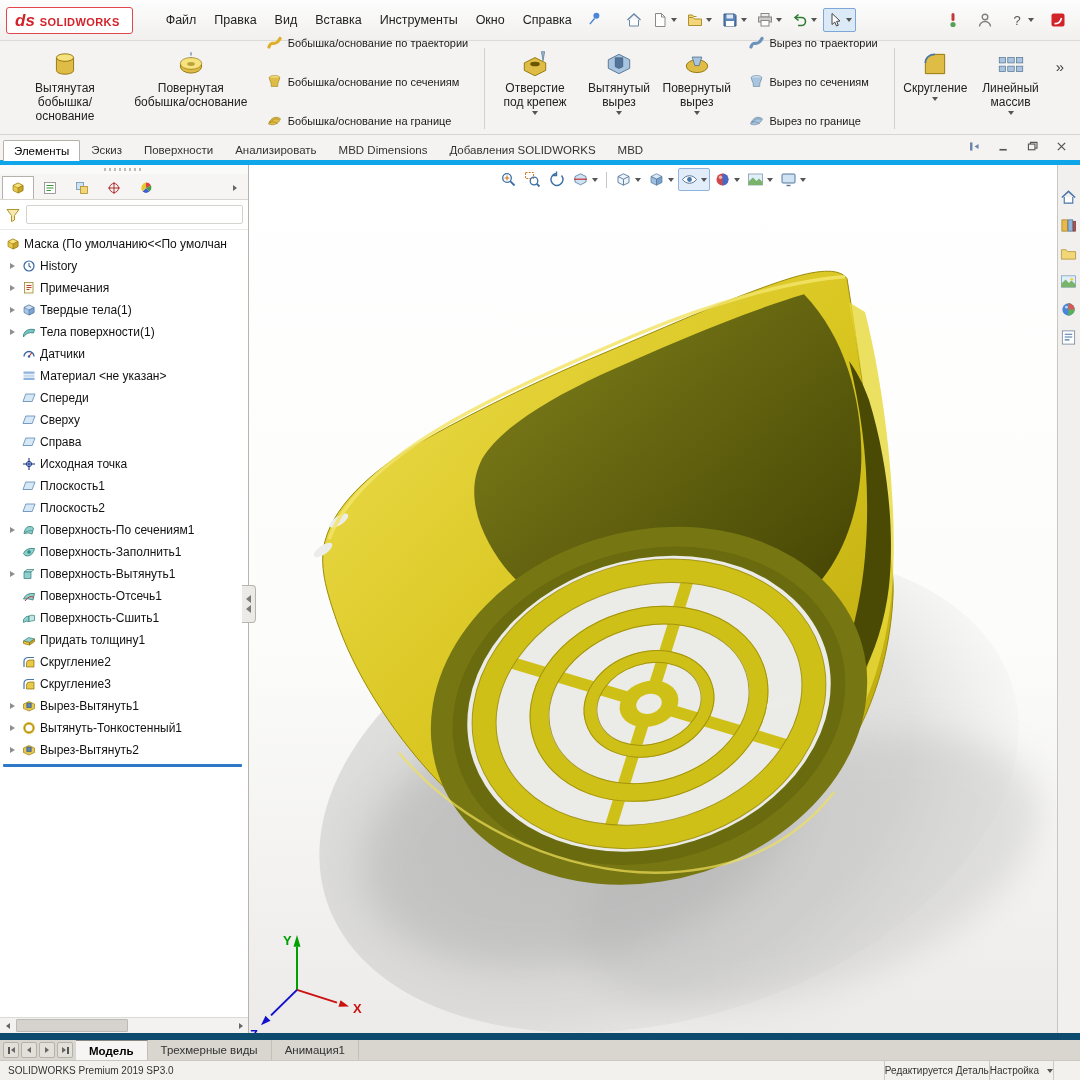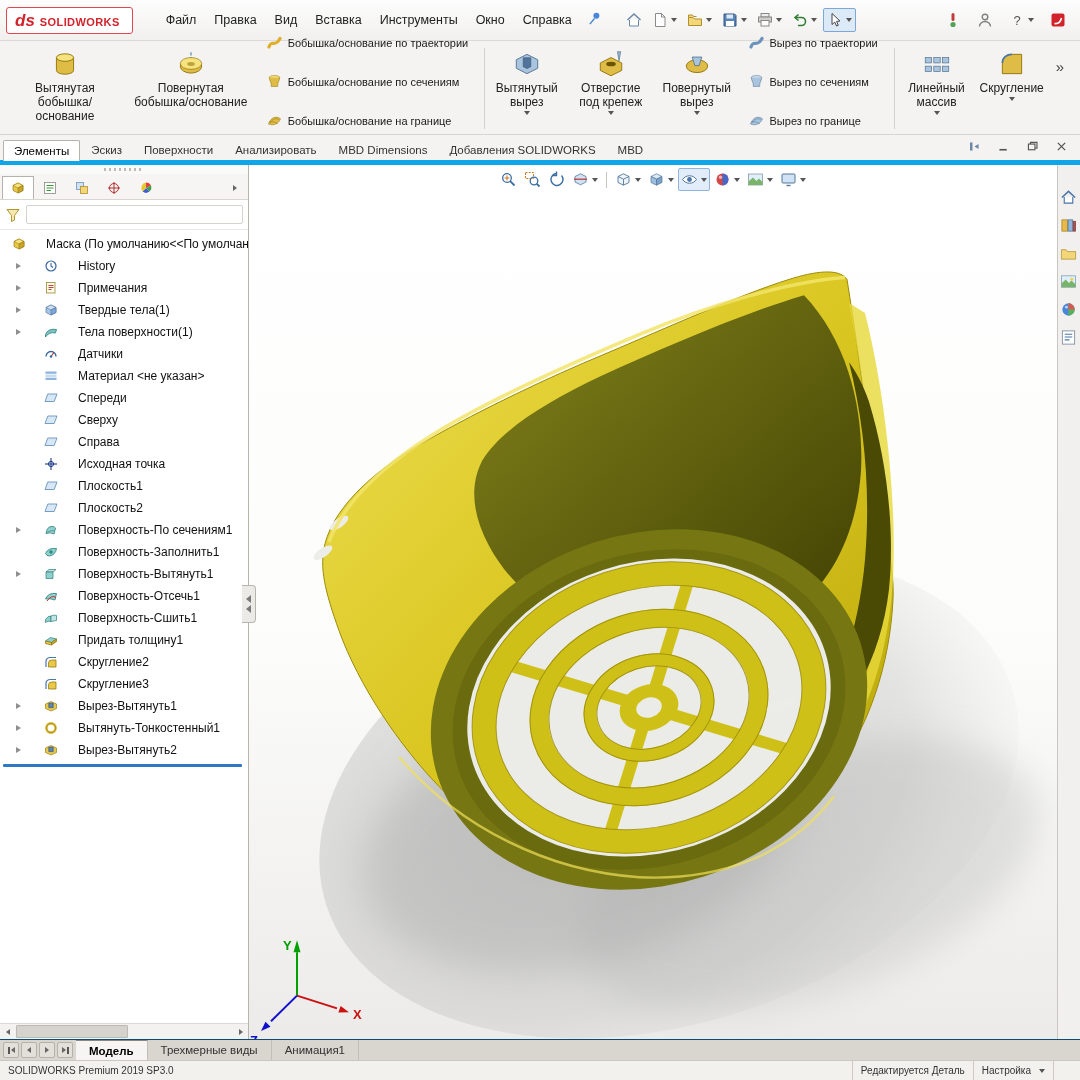--- a/index.html
+++ b/index.html
@@ -54,21 +54,21 @@
   #panel-grip i{width:40px;height:3px;background:repeating-linear-gradient(90deg,#bdbab5 0 2px,transparent 2px 5px)}
   #panel-tabs{height:25px;flex:0 0 auto;display:flex;align-items:flex-end;padding:0 2px;border-bottom:1px solid #d9d6d1;background:#f6f5f3}
   .ptab{width:30px;height:22px;display:flex;align-items:center;justify-content:center;border:1px solid transparent;border-bottom:none}
   .ptab .icon{width:14px;height:14px}
   .ptab.active{background:#fff;border-color:#b5b2ac}
   .ptab-arrow{margin-left:auto;width:22px;height:22px;display:flex;align-items:center;justify-content:center}
   #filter-row{height:25px;flex:0 0 auto;display:flex;align-items:center;gap:5px;padding:2px 5px;border-bottom:1px solid #eceae6}
   #filter-row .icon{width:16px;height:16px}
   #filter-field{flex:1;height:17px;border:1px solid #d6d3cf;border-radius:2px;background:#fff}
   #tree{flex:1;overflow:hidden;padding-top:3px}
-  .trow{height:22px;display:flex;align-items:center;gap:20px;padding-left:12px;white-space:nowrap;overflow:hidden}
+  .trow{height:22px;display:flex;align-items:center;gap:4px;padding-left:6px;white-space:nowrap;overflow:hidden}
   .arrow{width:12px;flex:0 0 auto;display:flex;align-items:center;justify-content:center}
   .arrow b{width:0;height:0;border-left:5px solid #8f8f8f;border-top:3.5px solid transparent;border-bottom:3.5px solid transparent}
   .tic{width:14px;height:14px}
   .tlbl{font-size:12px;color:#111}
   .rollback{height:3px;background:#2f78c8;margin:3px 6px 0 3px;border-radius:1px}
   #panel-hscroll{height:15px;flex:0 0 auto;background:#f3f2f0;border-top:1px solid #dcdad6;display:flex;align-items:center}
   .hs-btn{width:15px;height:15px;display:flex;align-items:center;justify-content:center}
   .hs-track{flex:1;height:15px;display:flex;align-items:center}
   .hs-thumb{width:110px;height:11px;background:#d6d3cf;border:1px solid #bdbab5;border-radius:1px;margin-left:1px}
   .tri-l{width:0;height:0;border-right:4px solid #666;border-top:3.5px solid transparent;border-bottom:3.5px solid transparent}
@@ -86,32 +86,32 @@
   .hbtn.pressed{background:#e2edf9;border-color:#8fb4dd}
   .hsep{width:1px;height:16px;background:#c9c6c1;margin:0 4px}
   #scene{position:absolute;inset:0;width:100%;height:100%}
 
   
   #taskpane{width:22px;flex:0 0 auto;background:#f1f0ee;border-left:1px solid #c9c6c1;display:flex;flex-direction:column;align-items:center;padding-top:24px;gap:10px}
   .tpbtn{width:18px;height:18px;display:flex}
   .tpbtn .icon{width:17px;height:17px}
 
   
-  #bottombar{height:20px;flex:0 0 auto;display:flex;align-items:stretch;background:#d9d5cf;border-top:1px solid #0c4a6e}
+  #bottombar{height:20px;flex:0 0 auto;display:flex;align-items:stretch;background:#d9d5cf;border-top:7px solid #0c4a6e}
   #corner-btns{display:flex;align-items:center;gap:2px;padding:0 3px}
   .cbtn{width:14px;height:14px;background:#e3e0da;border:1px solid #b5b2ac;border-radius:2px;display:flex;align-items:center;justify-content:center;gap:1px}
   .vbar{width:2px;height:7px;background:#555}
   .dtab{padding:0 13px;font-size:11.5px;display:flex;align-items:center;border-right:1px solid #c2bfb9;color:#333;white-space:nowrap}
   .dtab.active{background:#f6f5f3;font-weight:bold;color:#000;border-top:1px solid #8a8781}
   #bottom-fill{flex:1}
 
   
   #statusbar{height:19px;flex:0 0 auto;display:flex;align-items:center;background:#f3f1ee;border-top:1px solid #cbc8c2;font-size:10px;color:#333;padding-left:8px}
   #sb-right{margin-left:auto;display:flex;align-items:stretch;height:100%}
-  .sb-cell{display:flex;align-items:center;padding:0 8px;border-left:1px solid #ccc9c3;gap:5px}
+  .sb-cell{display:flex;align-items:center;padding:0 0;border-left:1px solid #ccc9c3;gap:5px}
   .sb-end{width:26px;border-left:1px solid #ccc9c3}
 </style>
 </head>
 <body>
 
 <div id="app">
 
   <div id="titlebar">
     <div id="logo">
       <span class="logo-mark">ds</span>
@@ -277,36 +277,36 @@
               <path d="M3 10.2C5.5 5.5 9.5 5 12.2 6.5M2.3 9C6 8.2 9 9.3 10.8 10.8" fill="none" stroke="#8a6d00" stroke-width=".45"></path>
             </svg>
           </span>
           <span class="rslbl">Бобышка/основание на границе</span>
         </div>
       </div>
       <div class="rsep"></div>
       <div class="rbtn-big">
         <span class="icon ic-big">
           <svg viewBox="0 0 28 28">
-            <path d="M4 10 14 5l10 5v8l-10 5-10-5z" fill="#a8c4de" stroke="#4a6a8a" stroke-width=".8"></path>
-            <path d="M10.5 8.2h7v8.3l-3.5 1.7-3.5-1.7z" fill="#53749a" stroke="#3a5676" stroke-width=".6"></path>
-          </svg>
-        </span>
-        <div class="rlbl">Вытянутый вырез</div>
-        <span class="dcaret bcaret"></span>
-      </div>
-      <div class="rbtn-big">
-        <span class="icon ic-big">
-          <svg viewBox="0 0 28 28">
             <path d="M4 13 14 8l10 5v7l-10 5-10-5z" fill="#dfbc46" stroke="#8a6d00" stroke-width=".8"></path>
             <ellipse cx="14" cy="14" rx="4.5" ry="2.2" fill="#6b5400"></ellipse>
             <path d="M20 2.5h3L21.5 11z" fill="#9fb9d4" stroke="#4a6a8a" stroke-width=".6"></path>
           </svg>
         </span>
         <div class="rlbl">Отверстие под крепеж</div>
+        <span class="dcaret bcaret"></span>
+      </div>
+      <div class="rbtn-big">
+        <span class="icon ic-big">
+          <svg viewBox="0 0 28 28">
+            <path d="M4 10 14 5l10 5v8l-10 5-10-5z" fill="#a8c4de" stroke="#4a6a8a" stroke-width=".8"></path>
+            <path d="M10.5 8.2h7v8.3l-3.5 1.7-3.5-1.7z" fill="#53749a" stroke="#3a5676" stroke-width=".6"></path>
+          </svg>
+        </span>
+        <div class="rlbl">Вытянутый вырез</div>
         <span class="dcaret bcaret"></span>
       </div>
       <div class="rbtn-big">
         <span class="icon ic-big">
           <svg viewBox="0 0 28 28">
             <ellipse cx="14" cy="16" rx="10" ry="6" fill="#dfbc46" stroke="#8a6d00" stroke-width=".8"></ellipse>
             <path d="M9.5 7.5h9l-2.5 8h-4z" fill="#a8c4de" stroke="#4a6a8a" stroke-width=".7"></path>
           </svg>
         </span>
         <div class="rlbl">Повернутый вырез</div>
@@ -334,44 +334,44 @@
           <span class="icon ic-sm">
             <svg viewBox="0 0 15 15">
               <path d="M1.5 11C4 3.5 10 3 13.5 5.8 11.5 11 6.5 13 1.5 11z" fill="#a8c4de" stroke="#4a6a8a" stroke-width=".5"></path>
               <path d="M3 10.2C5.5 5.5 9.5 5 12.2 6.5M2.3 9C6 8.2 9 9.3 10.8 10.8" fill="none" stroke="#4a6a8a" stroke-width=".45"></path>
             </svg>
           </span>
           <span class="rslbl">Вырез по границе</span>
         </div>
       </div>
       <div class="rsep"></div>
+      <div class="rbtn-big">
+        <span class="icon ic-big">
+          <svg viewBox="0 0 28 28">
+            <path d="M5 23V13C5 8 9 5 14 5h9v18z" fill="#dfbc46" stroke="#8a6d00" stroke-width=".8"></path>
+            <path d="M5 13C5 8 9 5 14 5" fill="none" stroke="#4a76a8" stroke-width="1.6"></path>
+          </svg>
+        </span>
+        <div class="rlbl">Скругление</div>
+        <span class="dcaret bcaret"></span>
+      </div>
       <div class="rbtn-big">
         <span class="icon ic-big">
           <svg viewBox="0 0 28 28">
             <g fill="#a8c4de" stroke="#4a6a8a" stroke-width=".6">
               <rect x="3" y="8" width="6" height="5"></rect>
               <rect x="11" y="8" width="6" height="5"></rect>
               <rect x="19" y="8" width="6" height="5"></rect>
               <rect x="3" y="16" width="6" height="5"></rect>
               <rect x="11" y="16" width="6" height="5"></rect>
               <rect x="19" y="16" width="6" height="5"></rect>
             </g>
           </svg>
         </span>
         <div class="rlbl">Линейный массив</div>
-        <span class="dcaret bcaret"></span>
-      </div>
-      <div class="rbtn-big">
-        <span class="icon ic-big">
-          <svg viewBox="0 0 28 28">
-            <path d="M5 23V13C5 8 9 5 14 5h9v18z" fill="#dfbc46" stroke="#8a6d00" stroke-width=".8"></path>
-            <path d="M5 13C5 8 9 5 14 5" fill="none" stroke="#4a76a8" stroke-width="1.6"></path>
-          </svg>
-        </span>
-        <div class="rlbl">Скругление</div>
         <span class="dcaret bcaret"></span>
       </div>
       <div id="ribbon-overflow">»</div>
     </div>
 
   <div id="tabbar">
     <div id="cmdtabs" style="display:flex;align-items:flex-end">
         <div class="ctab active">Элементы</div>
         <div class="ctab">Эскиз</div>
         <div class="ctab">Поверхности</div>

